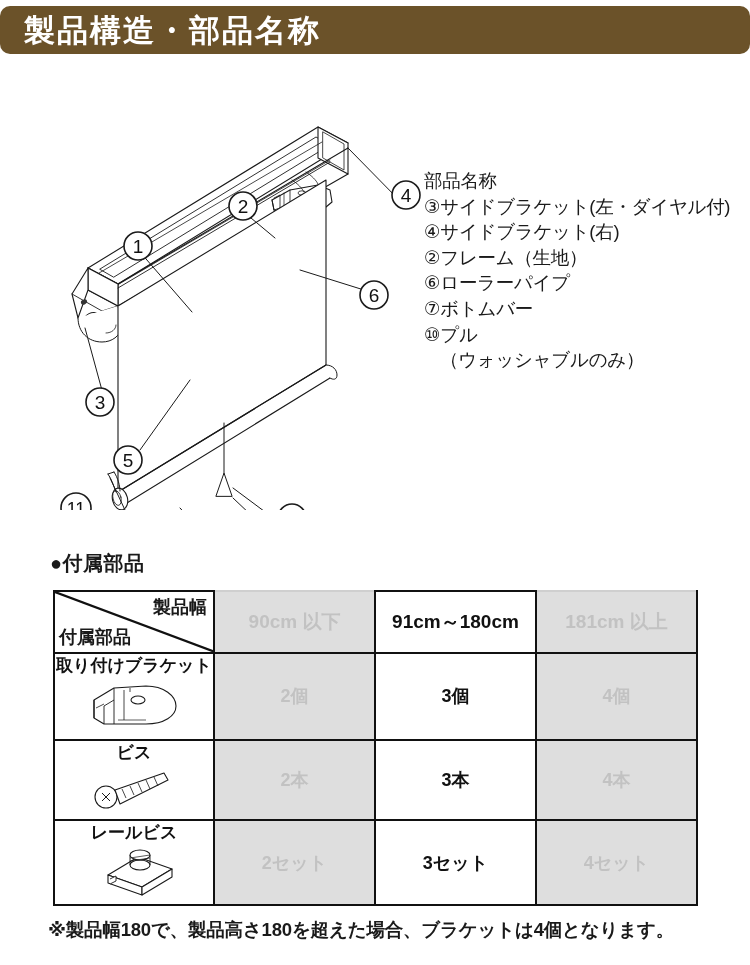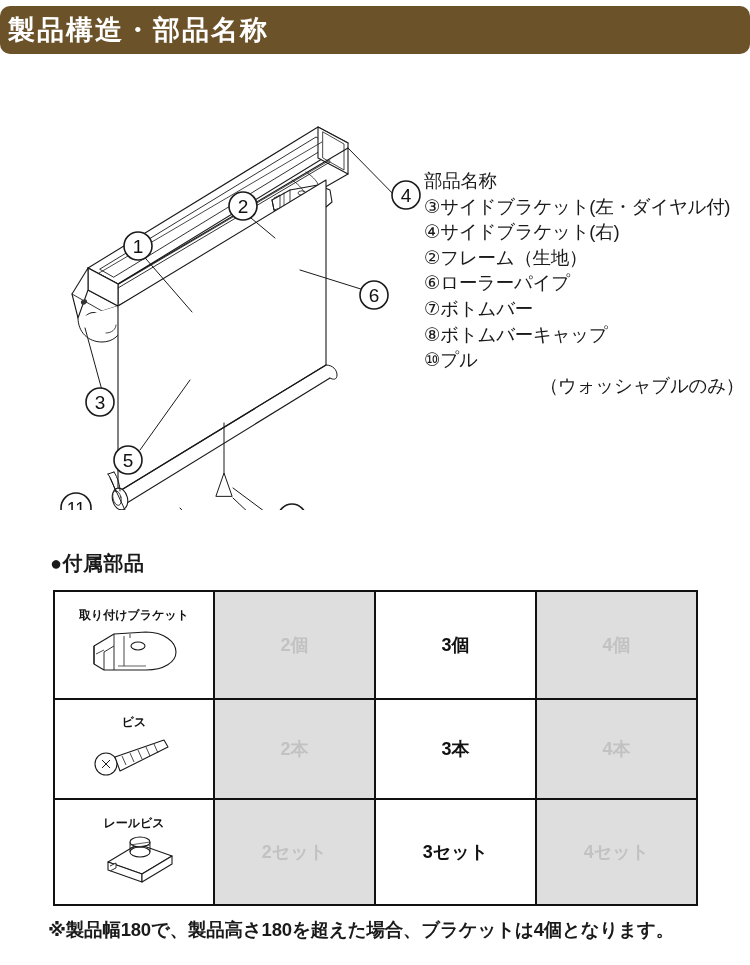--- a/index.html
+++ b/index.html
@@ -15,42 +15,42 @@
 
   
   .header-bar{
     position:absolute;left:0;top:6px;width:750px;height:48px;
     background:#6b5229;
     border-radius:10px;
     display:flex;align-items:center;
   }
   .header-title{
     color:#ffffff;
-    font-size:27px;
+    font-size:31px;
     font-weight:bold;
     letter-spacing:2px;
-    margin-left:8px;
+    margin-left:24px;
     line-height:1;
   }
 
   
   .diagram-wrap{position:absolute;left:30px;top:80px;width:410px;height:430px;}
   .diagram-svg{display:block;}
 
   
   .legend{
     position:absolute;left:424px;top:168px;width:320px;
   }
   .legend-item{
     font-size:18.5px;
     line-height:25.6px;
     white-space:nowrap;
     letter-spacing:-0.3px;
   }
-  .legend-item.sub{padding-left:16px;text-align:right;}
+  .legend-item.sub{padding-left:16px;}
 
   
   .parts-heading{
     position:absolute;left:50px;top:550px;
     font-size:20px;font-weight:bold;letter-spacing:0.5px;
   }
 
   .table-wrap{
     position:absolute;left:53px;top:590px;
     width:645px;height:316px;
@@ -96,21 +96,21 @@
   }
   td.split .t-left{
     position:absolute;left:4px;bottom:3px;
     font-size:18px;font-weight:bold;
   }
 
   .part-cell{
     display:flex;flex-direction:column;align-items:center;justify-content:center;
     height:100%;
   }
-  .part-name{font-size:12px;font-weight:bold;line-height:1.1;margin-top:2px;}
+  .part-name{font-size:17px;font-weight:bold;line-height:1.1;margin-top:2px;}
   .part-icon{margin-top:2px;}
 
   .footnote{
     position:absolute;left:48px;top:917px;
     font-size:18.5px;font-weight:bold;letter-spacing:-0.2px;
     white-space:nowrap;
   }
 </style>
 </head>
 <body>
@@ -239,37 +239,54 @@
     </svg>
   </div>
 
   <div class="legend">
     <div class="legend-item">部品名称</div>
     <div class="legend-item">③サイドブラケット(左・ダイヤル付)</div>
     <div class="legend-item">④サイドブラケット(右)</div>
     <div class="legend-item">②フレーム（生地）</div>
     <div class="legend-item">⑥ローラーパイプ</div>
     <div class="legend-item">⑦ボトムバー</div>
-    <div class="legend-item">⑧ボトムバーキャップ</div>
     <div class="legend-item">⑩プル</div>
     <div class="legend-item sub">（ウォッシャブルのみ）</div>
   </div>
 
   <div class="parts-heading">●付属部品</div>
 
   <div class="table-wrap">
     <table class="parts">
       <colgroup>
         <col class="col-label">
           <col class="col-qty">
           <col class="col-qty">
           <col class="col-qty">
       </colgroup>
       <tbody>
 
+        <tr>
+          <td class="split">
+            <svg class="diag" width="160" height="60" viewBox="0 0 160 60" preserveAspectRatio="none">
+              <line x1="0" y1="0" x2="160" y2="60" stroke="#111" stroke-width="2.2"></line>
+            </svg>
+            <span class="t-right">製品幅</span>
+            <span class="t-left">付属部品</span>
+          </td>
+          <td class="dim hdr">
+            <span class="hdr-txt">90cm 以下</span>
+          </td>
+          <td class="hi">
+            <span class="hdr-txt">91cm～180cm</span>
+          </td>
+          <td class="dim hdr">
+            <span class="hdr-txt">181cm 以上</span>
+          </td>
+        </tr>
 
         <tr>
           <td class="plain">
             <div class="part-cell">
               <span class="part-name">取り付けブラケット</span>
               <span class="part-icon">
                 <svg width="108" height="56" viewBox="0 0 108 56">
                   <g fill="#ffffff" stroke="#1a1a1a" stroke-width="1.1" stroke-linejoin="round">
                     <path d="M14,22 L34,10 L66,8 C84,8 96,18 96,28 C96,38 84,46 66,46 L24,46 L14,40 Z"></path>
                     <path d="M14,22 L14,40"></path>

